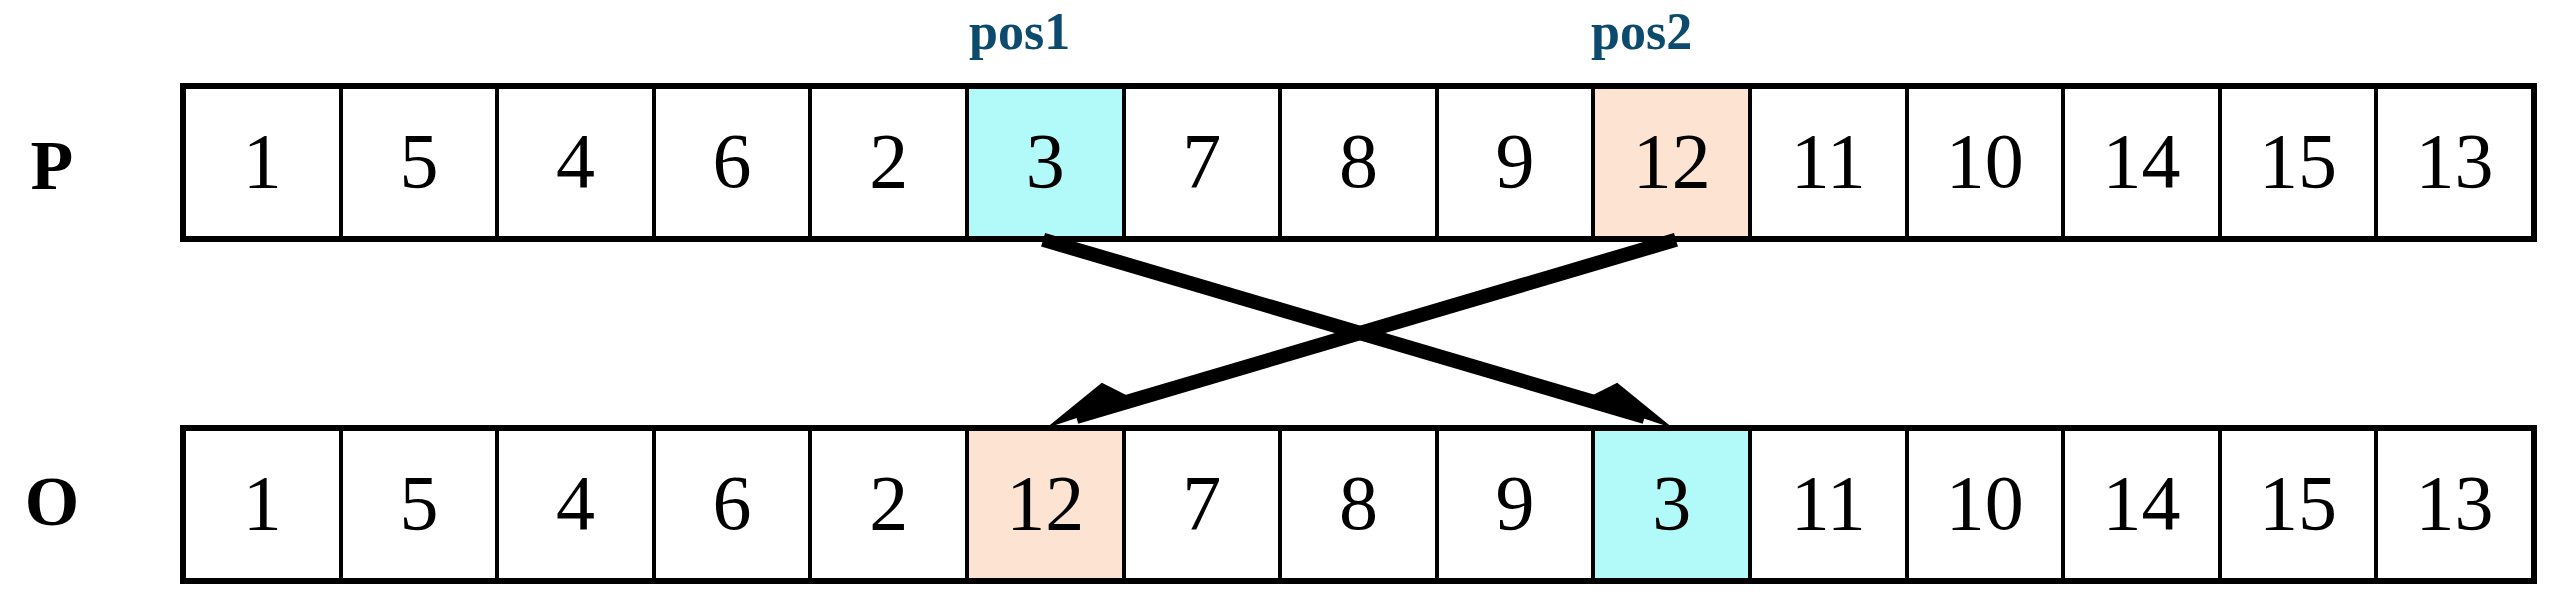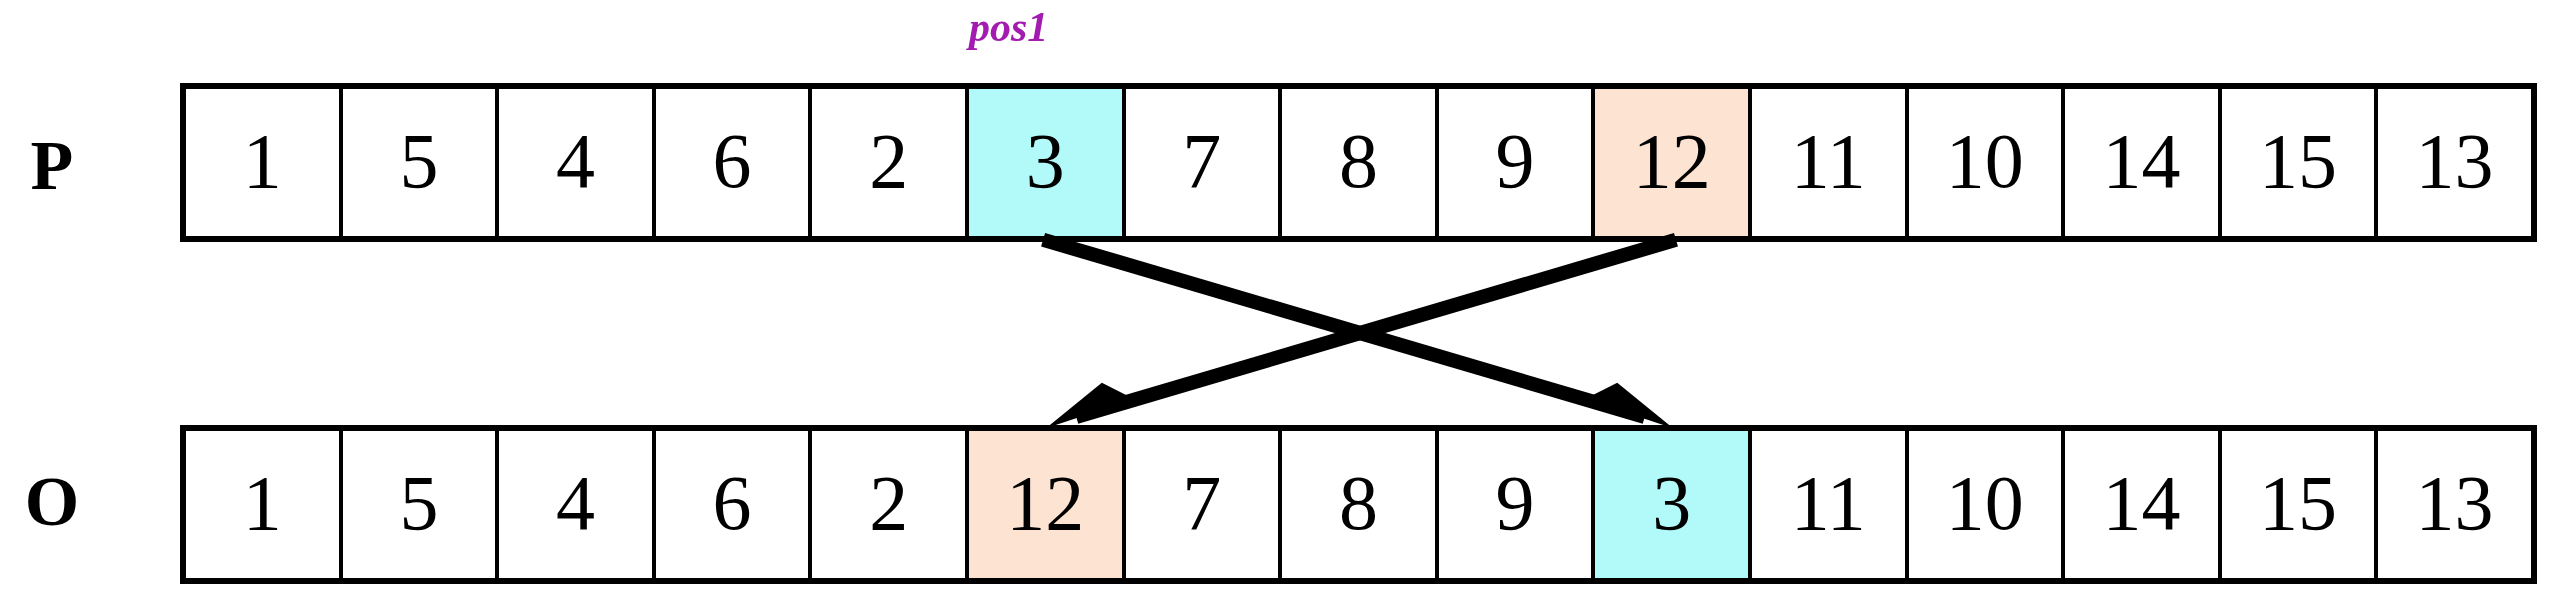--- a/index.html
+++ b/index.html
@@ -66,25 +66,24 @@
     line-height: 1;
     color: #000000;
     transform: translateY(-1.9px);
     user-select: none;
   }
 
   
   .pos-label {
     position: absolute;
     font-family: "Liberation Serif", "DejaVu Serif", serif;
-    font-style: italic;
     font-weight: bold;
-    font-size: 42px;
+    font-size: 52px;
     line-height: 1;
-    color: #a21caf;
+    color: #0c4a6e;
     white-space: nowrap;
   }
   #pos1-label { left: 969px; top: 5.7px; }
   #pos2-label { left: 1591px; top: 5.7px; }
 
   
   #arrows {
     position: absolute;
     left: 0;
     top: 0;
@@ -97,20 +96,21 @@
 <body>
 
 <div id="stage">
 
   <div class="row-label" id="label-p">P</div>
 
   <div class="row-label" id="label-o">O</div>
 
   <div class="pos-label" id="pos1-label">pos1</div>
 
+  <div class="pos-label" id="pos2-label">pos2</div>
 
   <div class="array" id="array-p">
     <div class="cell">
         <span class="cell-value">1</span>
       </div>
     <div class="cell">
         <span class="cell-value">5</span>
       </div>
     <div class="cell">
         <span class="cell-value">4</span>

